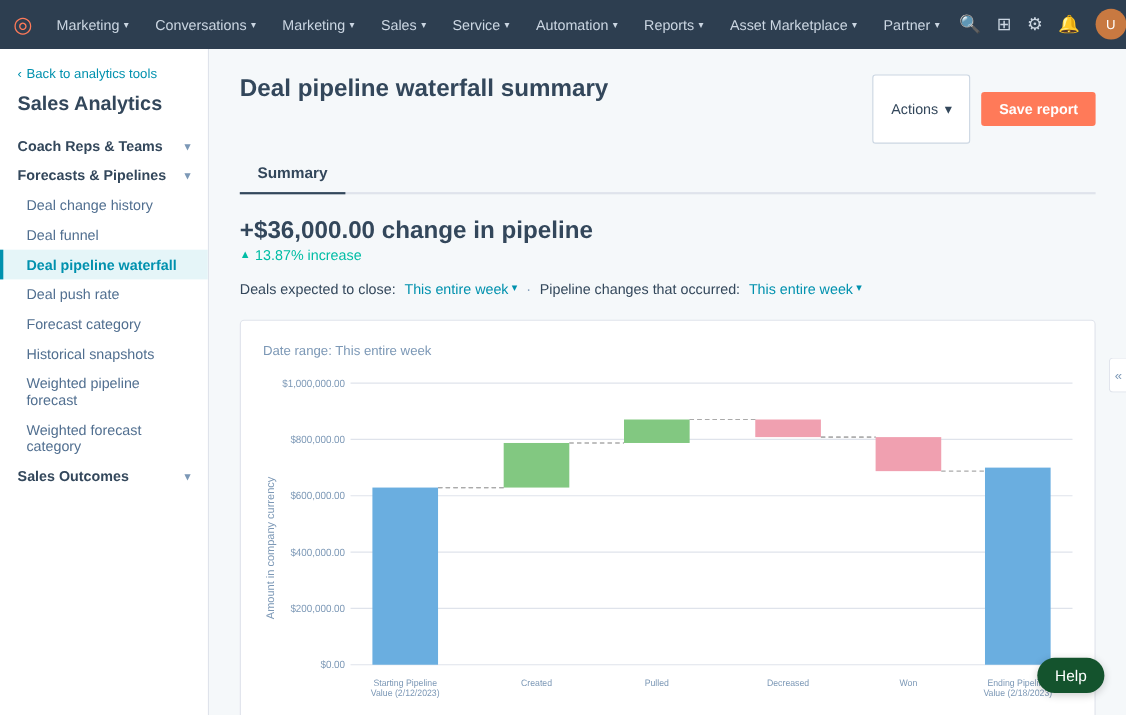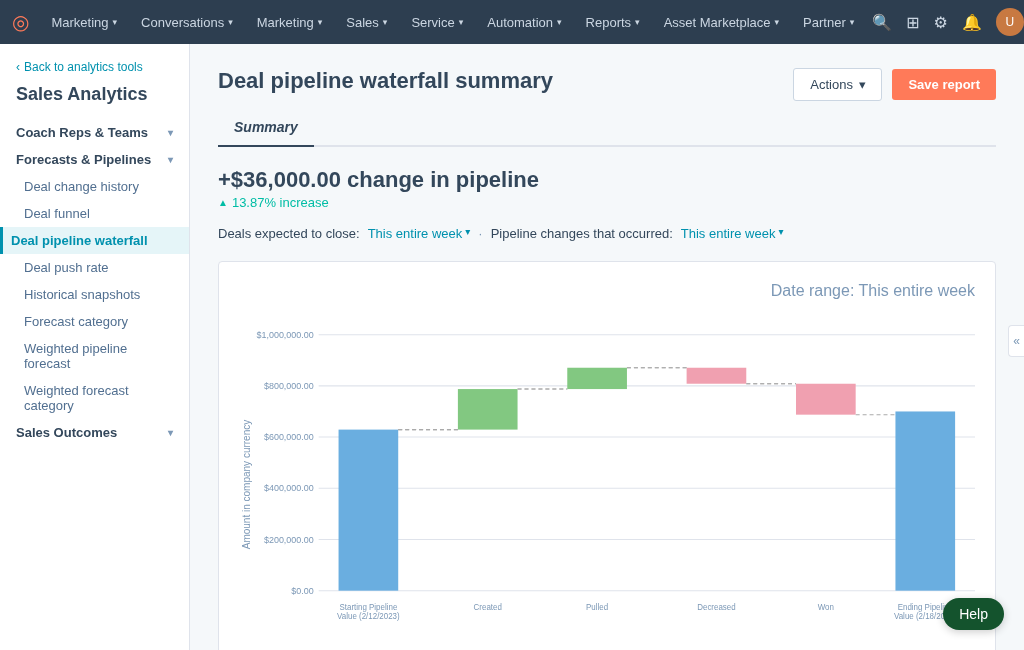--- a/index.html
+++ b/index.html
@@ -81,21 +81,21 @@
       padding: 6px 16px 6px 24px;
       font-size: 13px;
       color: #516f90;
       cursor: pointer;
       display: block;
     }
     .sidebar-item.active {
       background: #e5f5f8;
       color: #0091ae;
       border-left: 3px solid #0091ae;
-      padding-left: 8px;
+      padding-left: 21px;
       font-weight: 600;
     }
 
     
     .main-content {
       flex: 1;
       overflow-y: auto;
       padding: 24px 28px;
       background: #f5f8fa;
     }
@@ -109,21 +109,21 @@
     .page-title {
       font-size: 22px;
       font-weight: 700;
       color: #33475b;
     }
     .header-actions { display: flex; gap: 10px; align-items: center; }
     .btn-actions {
       border: 1px solid #cbd6e2;
       background: #fff;
       color: #33475b;
-      padding: 8px 16px;
+      padding: 23px 16px;
       border-radius: 3px;
       font-size: 13px;
       cursor: pointer;
       display: flex;
       align-items: center;
       gap: 6px;
     }
     .btn-save {
       background: #ff7a59;
       color: #fff;
@@ -146,21 +146,20 @@
       font-size: 14px;
       color: #516f90;
       cursor: pointer;
       border-bottom: 2px solid transparent;
       margin-bottom: -2px;
     }
     .tab.active {
       color: #33475b;
       font-weight: 700;
       border-bottom-color: #33475b;
-      font-style: italic;
     }
 
     
     .summary-stats {
       margin-bottom: 16px;
     }
     .stat-main {
       font-size: 22px;
       font-weight: 700;
       color: #33475b;
@@ -196,24 +195,23 @@
 
     
     .chart-card {
       background: #fff;
       border: 1px solid #dfe3eb;
       border-radius: 4px;
       padding: 20px;
       margin-bottom: 20px;
     }
     .chart-date-range {
-      font-size: 16px;
+      font-size: 12px;
       color: #7c98b6;
-      margin-bottom: 24px;
-      text-align: right;
+      margin-bottom: 12px;
     }
 
     
     .collapse-btn {
       position: fixed;
       right: 0;
       top: 50%;
       background: #fff;
       border: 1px solid #dfe3eb;
       border-right: none;
@@ -306,22 +304,22 @@
     </div>
 
     <div class="sidebar-section">
       <span>Forecasts &amp; Pipelines</span>
       <span class="chevron">▾</span>
     </div>
     <a class="sidebar-item">Deal change history</a>
     <a class="sidebar-item">Deal funnel</a>
     <a class="sidebar-item active">Deal pipeline waterfall</a>
     <a class="sidebar-item">Deal push rate</a>
+    <a class="sidebar-item">Forecast category</a>
     <a class="sidebar-item">Historical snapshots</a>
-    <a class="sidebar-item">Forecast category</a>
     <a class="sidebar-item">Weighted pipeline forecast</a>
     <a class="sidebar-item">Weighted forecast category</a>
 
     <div class="sidebar-section">
       <span>Sales Outcomes</span>
       <span class="chevron">▾</span>
     </div>
   </aside>
 
   <main class="main-content">

